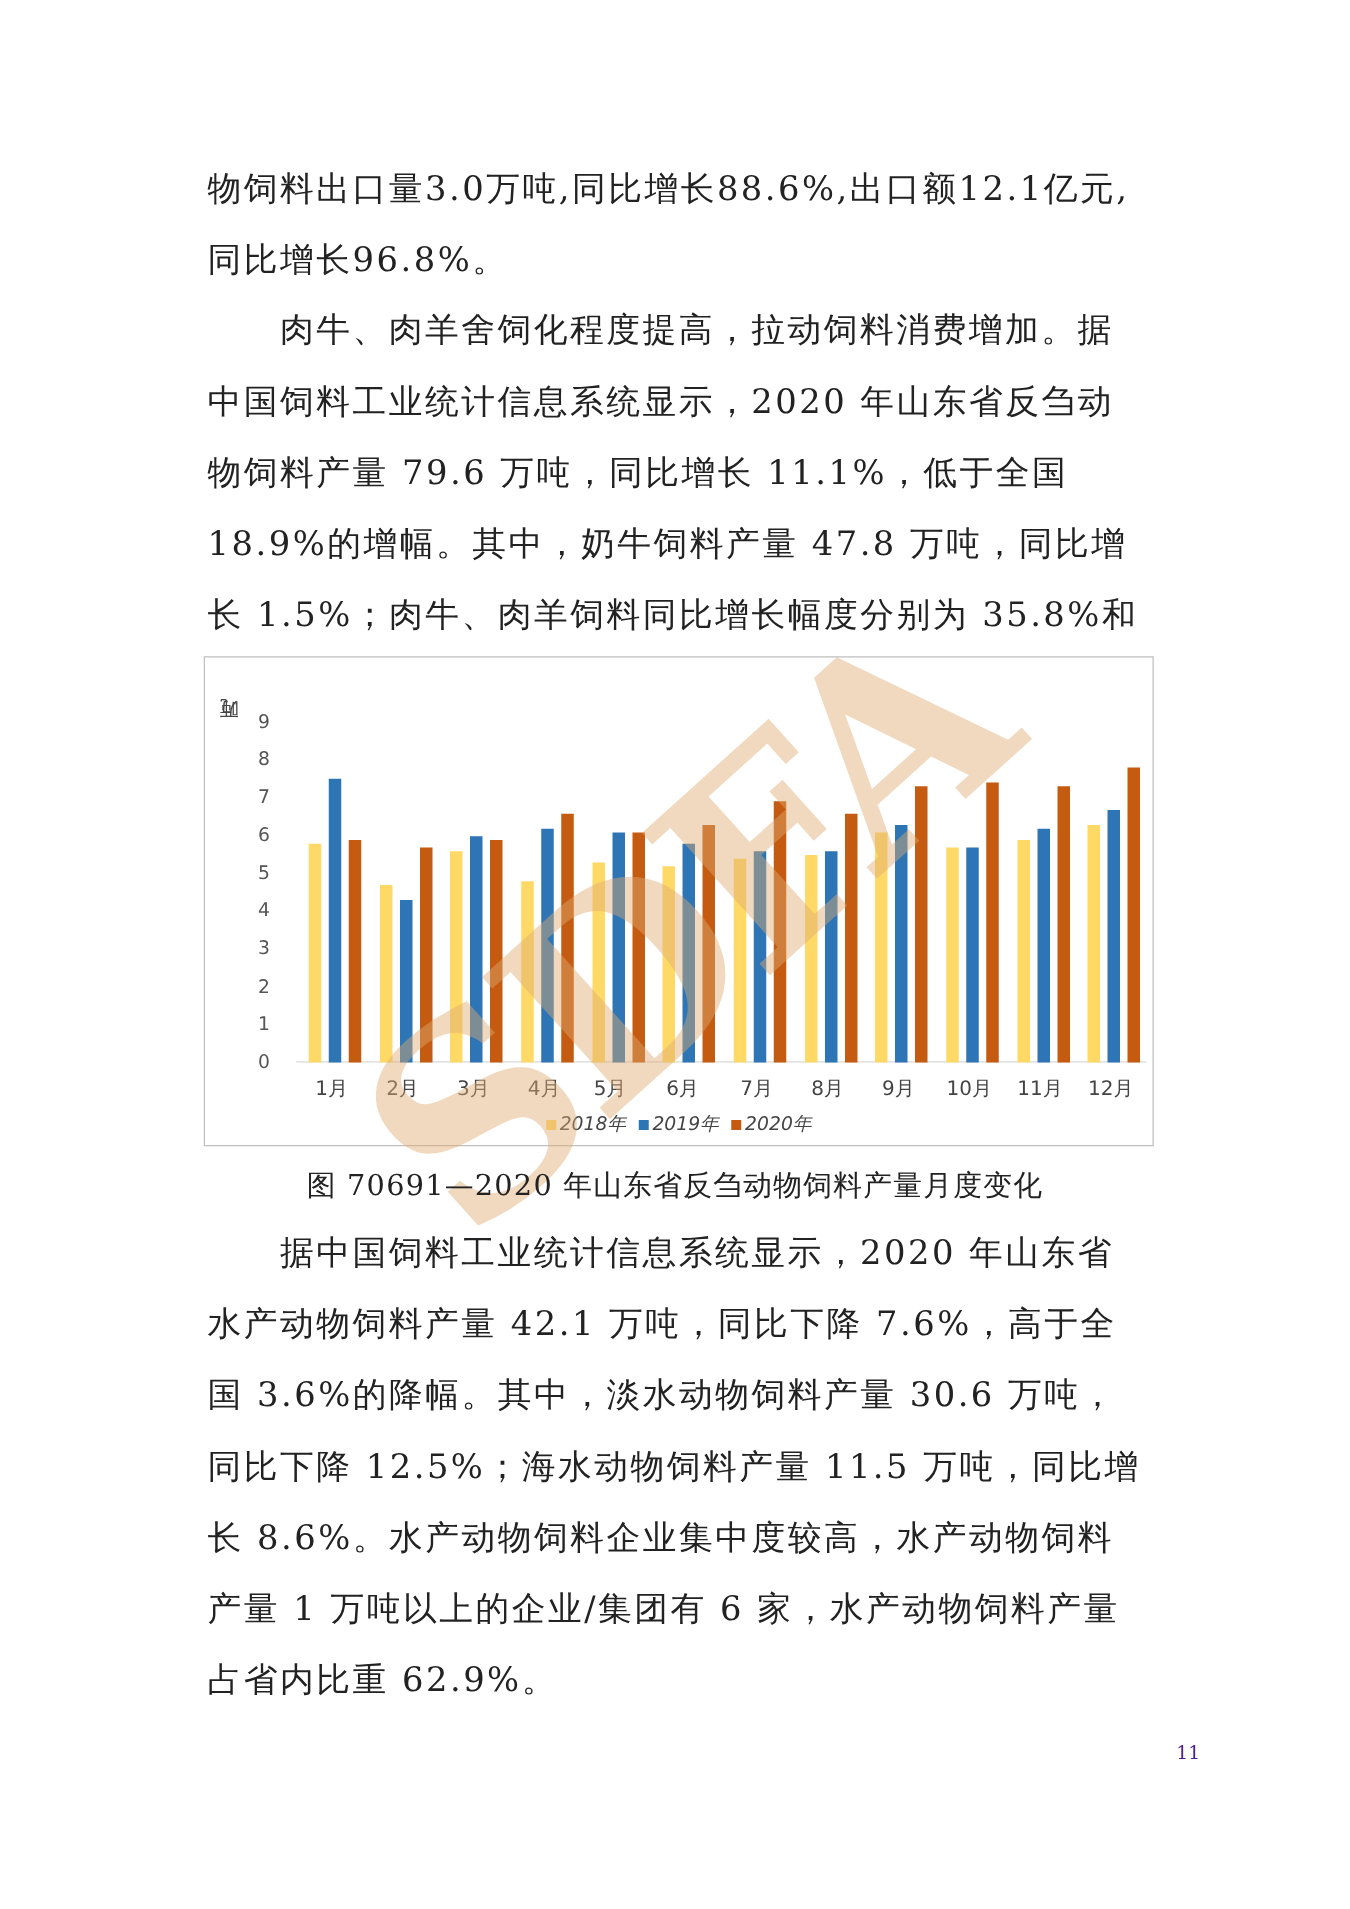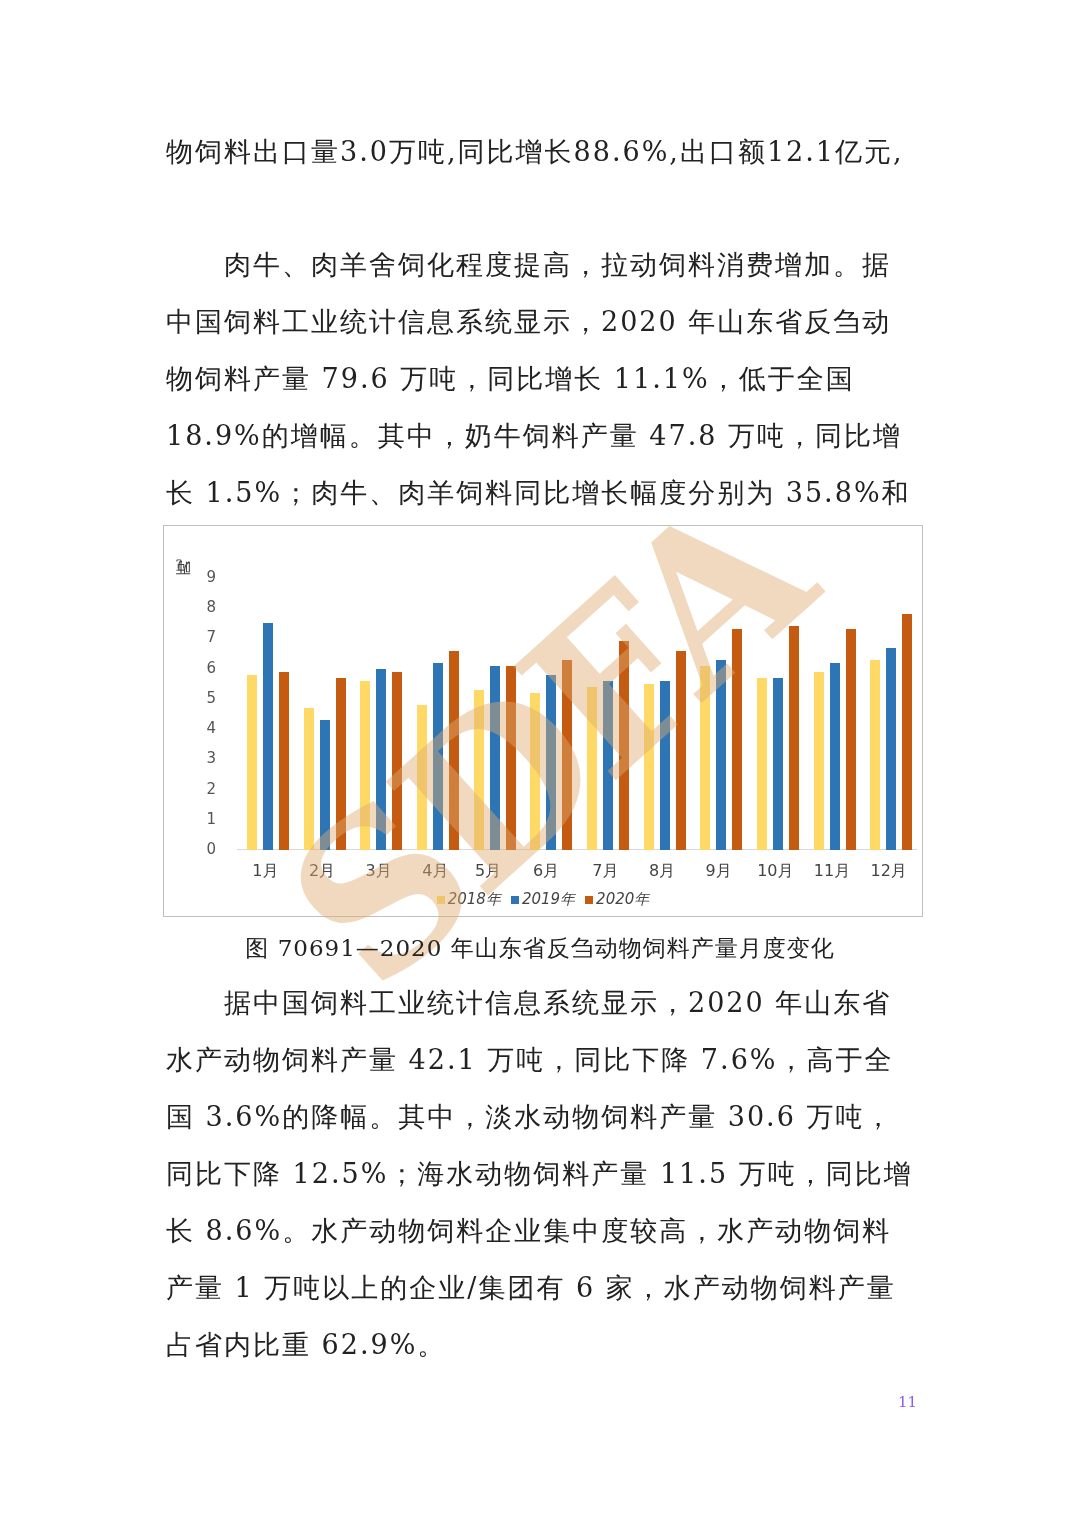--- a/index.html
+++ b/index.html
@@ -15,27 +15,28 @@
   .plot { position:absolute; left:73px; top:52px; width:680px; height:272px; }
   .baseline { position:absolute; left:73px; width:680px; top:323px; height:1px; background:#d9d9d9; }
   .group { position:absolute; bottom:0; height:100%; }
   .bar { position:absolute; bottom:0; width:10px; }
   .xtick { position:absolute; top:335px; width:56px; text-align:center; font-family:"DejaVu Sans",sans-serif; font-size:16px; color:#444; }
   .legend { position:absolute; left:0; right:0; top:364px; text-align:center; font-family:"DejaVu Sans",sans-serif; font-size:15px; color:#444; }
   .legend-item { display:inline-block; margin:0 5px;font-style:italic; }
   .swatch { display:inline-block; width:8px; height:8px; margin-right:3px; vertical-align:middle; }
   .watermark { position:absolute; left:250px; top:620px; font-family:"DejaVu Serif",serif; font-size:210px; font-weight:bold; color:rgba(222,170,110,0.45); transform:rotate(-42deg); transform-origin:center; letter-spacing:-10px; pointer-events:none; }
   .caption { position:absolute; left:0; width:1080px; top:933px; text-align:center; font-size:23px; letter-spacing:1px; }
-  .pagenum { position:absolute; left:898px; top:1393px; font-size:15px; color:#8b5cf6; }
+  .pagenum { position:absolute; left:941px; top:1393px; font-size:15px; color:#4c1d95; }
 </style>
 </head>
 <body>
 
 <div class="para" style="top:123px;">
   <p>物饲料出口量3.0万吨,同比增长88.6%,出口额12.1亿元,</p>
+  <p>同比增长96.8%。</p>
 </div>
 
 <div class="para" style="top:236px;">
   <p class="indent">肉牛、肉羊舍饲化程度提高，拉动饲料消费增加。据中国饲料工业统计信息系统显示，2020 年山东省反刍动物饲料产量 79.6 万吨，同比增长 11.1%，低于全国 18.9%的增幅。其中，奶牛饲料产量 47.8 万吨，同比增长 1.5%；肉牛、肉羊饲料同比增长幅度分别为 35.8%和 14.1%。</p>
 </div>
 
 <div class="chart-frame" id="chart">
   <div class="ylabel">万吨</div>
   <div id="yticks">
       <div class="ytick" style="top: 314px;">0</div>

